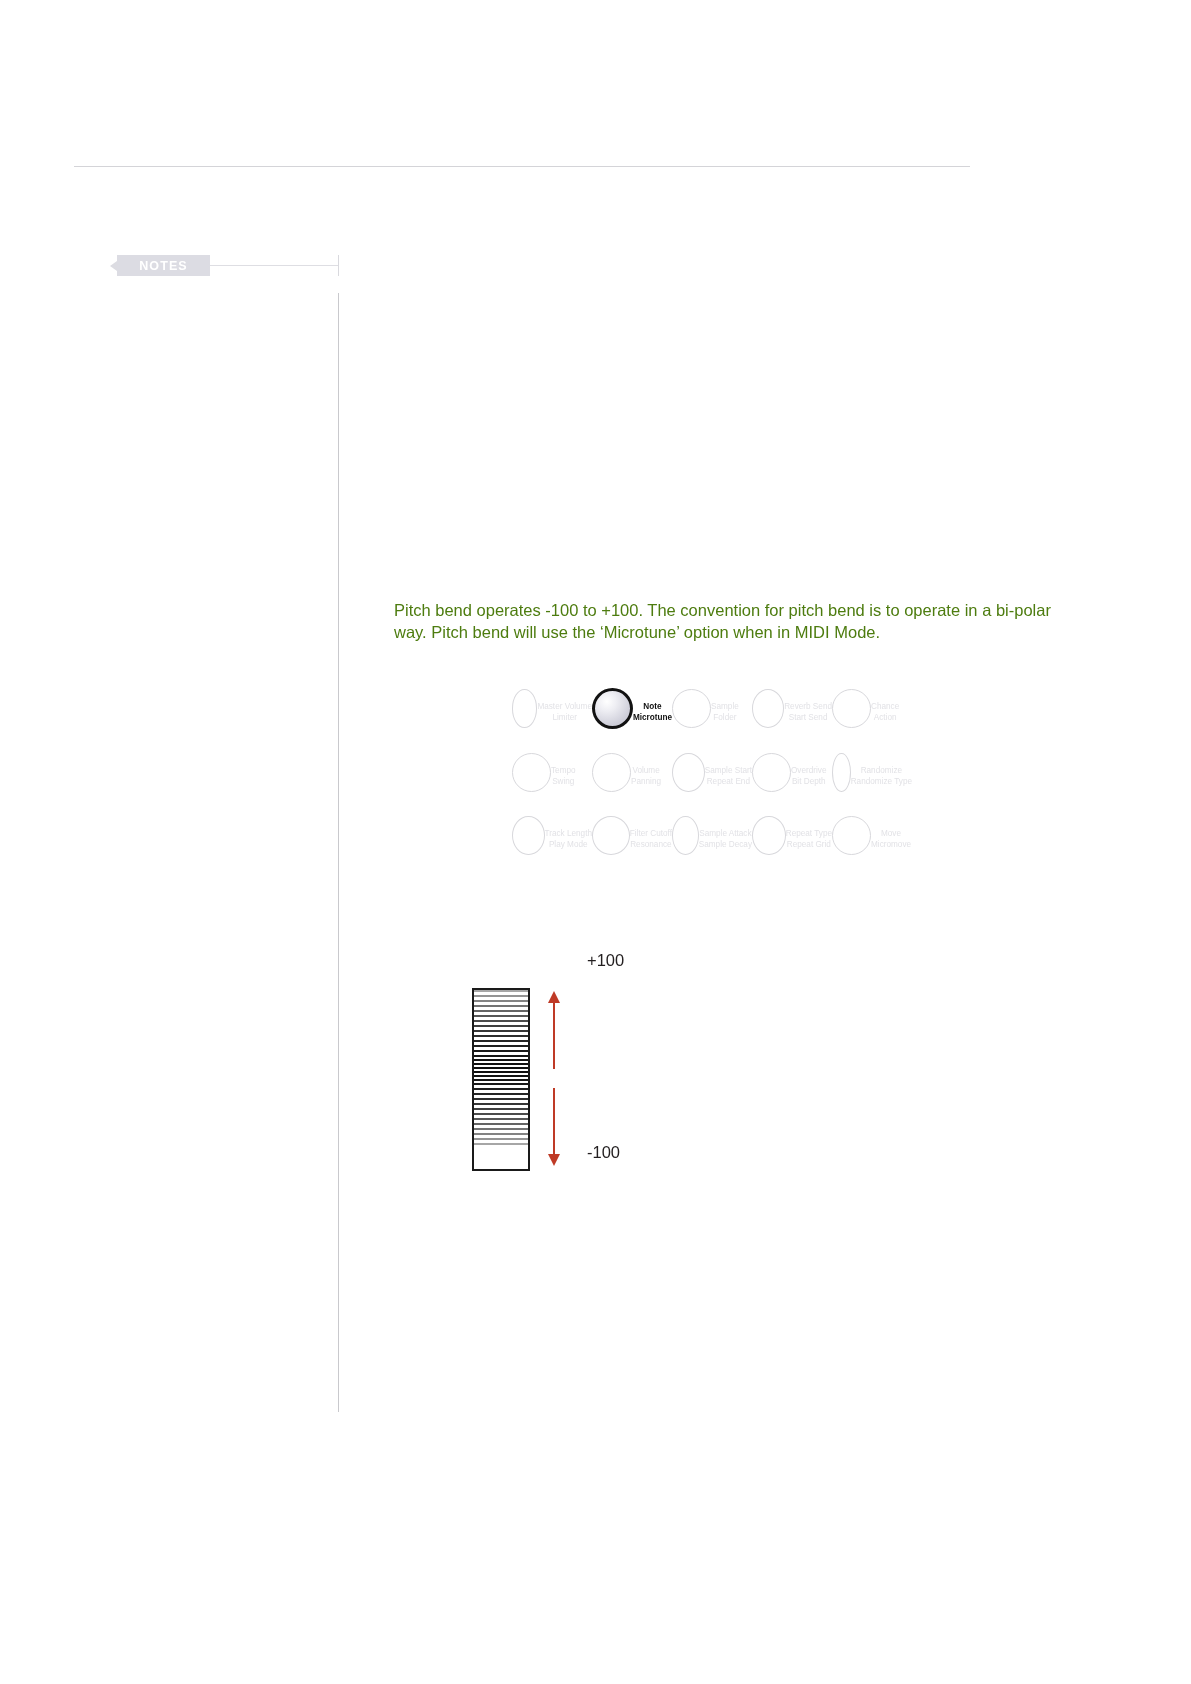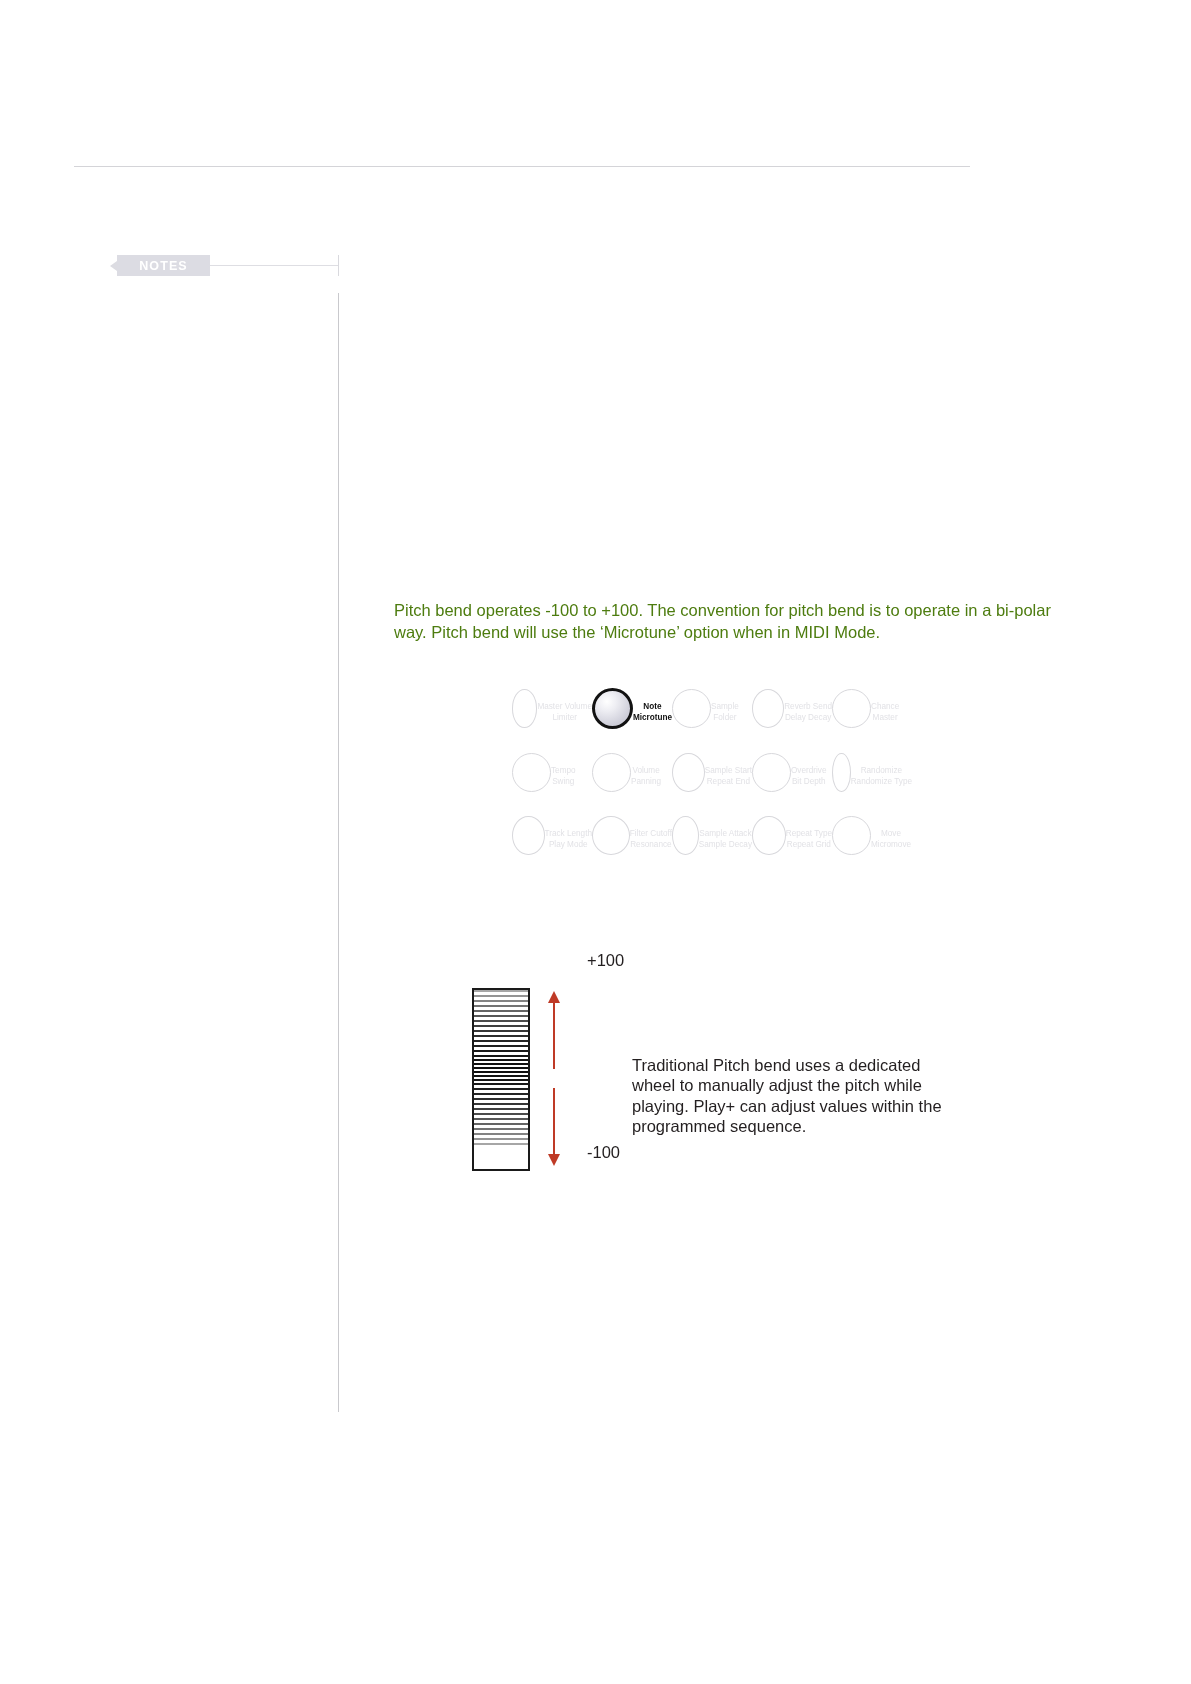--- a/index.html
+++ b/index.html
@@ -266,28 +266,28 @@
         <div class="knob"></div>
         <div class="knob-labels">
           <span class="l1">Sample</span>
           <span class="l2">Folder</span>
         </div>
       </div>
       <div class="knob-cell">
         <div class="knob"></div>
         <div class="knob-labels">
           <span class="l1">Reverb Send</span>
-          <span class="l2">Delay Decay</span>
+          <span class="l2">Start Send</span>
         </div>
       </div>
       <div class="knob-cell">
         <div class="knob"></div>
         <div class="knob-labels">
           <span class="l1">Chance</span>
-          <span class="l2">Master</span>
+          <span class="l2">Action</span>
         </div>
       </div>
     </div>
 
     <div class="row-gap"></div>
 
     <div class="knob-row">
       <div class="knob-cell">
         <div class="knob"></div>
         <div class="knob-labels">
@@ -440,15 +440,14 @@
   </div>
 
   <div class="arrow arrow-down">
     <div class="shaft"></div>
     <div class="head"></div>
   </div>
 
   <div class="val-label val-plus">+100</div>
   <div class="val-label val-minus">-100</div>
 
-  <p class="para-side">Traditional Pitch bend uses a dedicated wheel to manually adjust the pitch while playing. Play+ can adjust values within the programmed sequence.</p>
 
 </div>
 
 </body></html>

